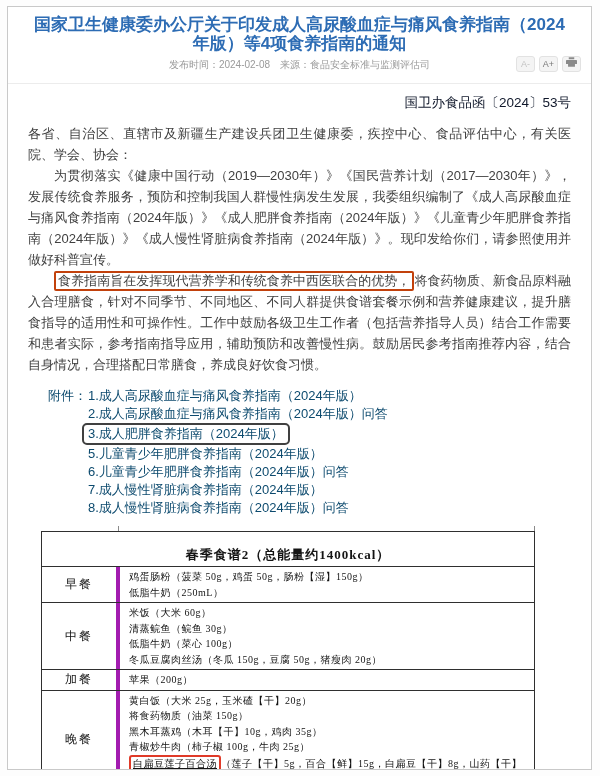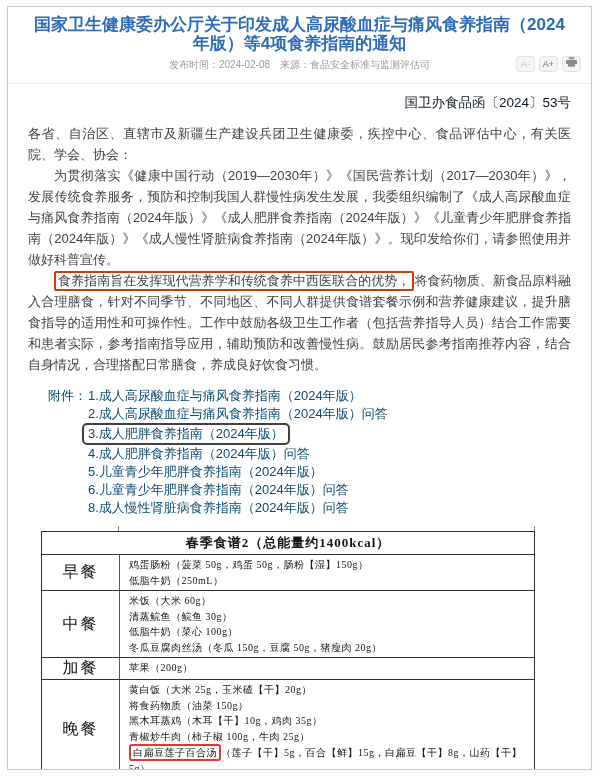--- a/index.html
+++ b/index.html
@@ -24,28 +24,28 @@
   .att-label { position:absolute; left:20px; top:0; }
   .att-item { white-space:nowrap; }
   .red-rounded { display:inline-block; border:2px solid #404040; border-radius:5px; padding:0 4px; margin-left:-6px; }
   
   .table-wrap { margin:9px 0 0 33px; width:494px; font-family:"Liberation Serif","DejaVu Serif",serif; color:#141414; }
   .remnant { height:5px; position:relative; }
   .remnant i { position:absolute; top:0; width:1px; height:5px; background:#8a8a8a; }
   .remnant .r1 { left:77px; } .remnant .r2 { right:0; }
   .recipe-table { border:1.5px solid #2f2f2f; }
   .t-title { text-align:center; font-weight:bold; font-size:13px; line-height:20px; padding:1px 0;
-    border-bottom:1px solid #2f2f2f; letter-spacing:1px; }
+    border-bottom:1px solid #2f2f2f; letter-spacing:1px;margin-top:12px; }
   .t-row { display:flex; border-bottom:1px solid #2f2f2f; }
   .t-row:last-child { border-bottom:none; }
-  .meal-cell { width:78px; border-right:1px solid #a21caf; display:flex; align-items:center;
-    justify-content:center; font-size:16px; letter-spacing:2px; }
+  .meal-cell { width:78px; border-right:4px solid #a21caf; display:flex; align-items:center;
+    justify-content:center; font-size:12px; letter-spacing:2px; }
   .items-cell { flex:1; padding:2px 6px 2px 9px; }
   .meal-item { font-size:10px; line-height:15.5px; letter-spacing:0.5px; }
-  .red-cell-box { border:2px solid #e03a28; border-radius:3px; padding:0 2px; display:inline-block; line-height:13px; }
+  .red-cell-box { border:2px solid #e03a28; border-radius:3px; padding:0 2px; display:inline-block; line-height:13px;text-decoration:underline; }
 </style>
 </head>
 <body>
 
 <div class="page-card">
 
   <h1 class="notice-title">国家卫生健康委办公厅关于印发成人高尿酸血症与痛风食养指南（2024年版）等4项食养指南的通知</h1>
 
   <div class="meta-row">
     <span>发布时间：2024-02-08</span><span class="sep"></span><span>来源：食品安全标准与监测评估司</span>
@@ -67,23 +67,23 @@
     <p class="para">为贯彻落实《健康中国行动（2019—2030年）》《国民营养计划（2017—2030年）》，发展传统食养服务，预防和控制我国人群慢性病发生发展，我委组织编制了《成人高尿酸血症与痛风食养指南（2024年版）》《成人肥胖食养指南（2024年版）》《儿童青少年肥胖食养指南（2024年版）》《成人慢性肾脏病食养指南（2024年版）》。现印发给你们，请参照使用并做好科普宣传。</p>
     <p class="para"><span class="red-inline">食养指南旨在发挥现代营养学和传统食养中西医联合的优势，</span><span>将食药物质、新食品原料融入合理膳食，针对不同季节、不同地区、不同人群提供食谱套餐示例和营养健康建议，提升膳食指导的适用性和可操作性。工作中鼓励各级卫生工作者（包括营养指导人员）结合工作需要和患者实际，参考指南指导应用，辅助预防和改善慢性病。鼓励居民参考指南推荐内容，结合自身情况，合理搭配日常膳食，养成良好饮食习惯。</span></p>
   </div>
 
   <div class="attachments">
     <span class="att-label">附件：</span>
     <div>
         <div class="att-item">1.成人高尿酸血症与痛风食养指南（2024年版）</div>
         <div class="att-item">2.成人高尿酸血症与痛风食养指南（2024年版）问答</div>
         <div class="att-item"><span class="red-rounded">3.成人肥胖食养指南（2024年版）</span></div>
-        <div class="att-item">4.成人肥胖食养指南（2024年版）问答</div>
         <div class="att-item">5.儿童青少年肥胖食养指南（2024年版）</div>
         <div class="att-item">6.儿童青少年肥胖食养指南（2024年版）问答</div>
+        <div class="att-item">7.成人慢性肾脏病食养指南（2024年版）</div>
         <div class="att-item">8.成人慢性肾脏病食养指南（2024年版）问答</div>
       </div>
   </div>
 
   <div class="table-wrap">
     <div class="remnant">
         <i class="r1"></i>
         <i class="r2"></i>
       </div>
     <div class="recipe-table">

